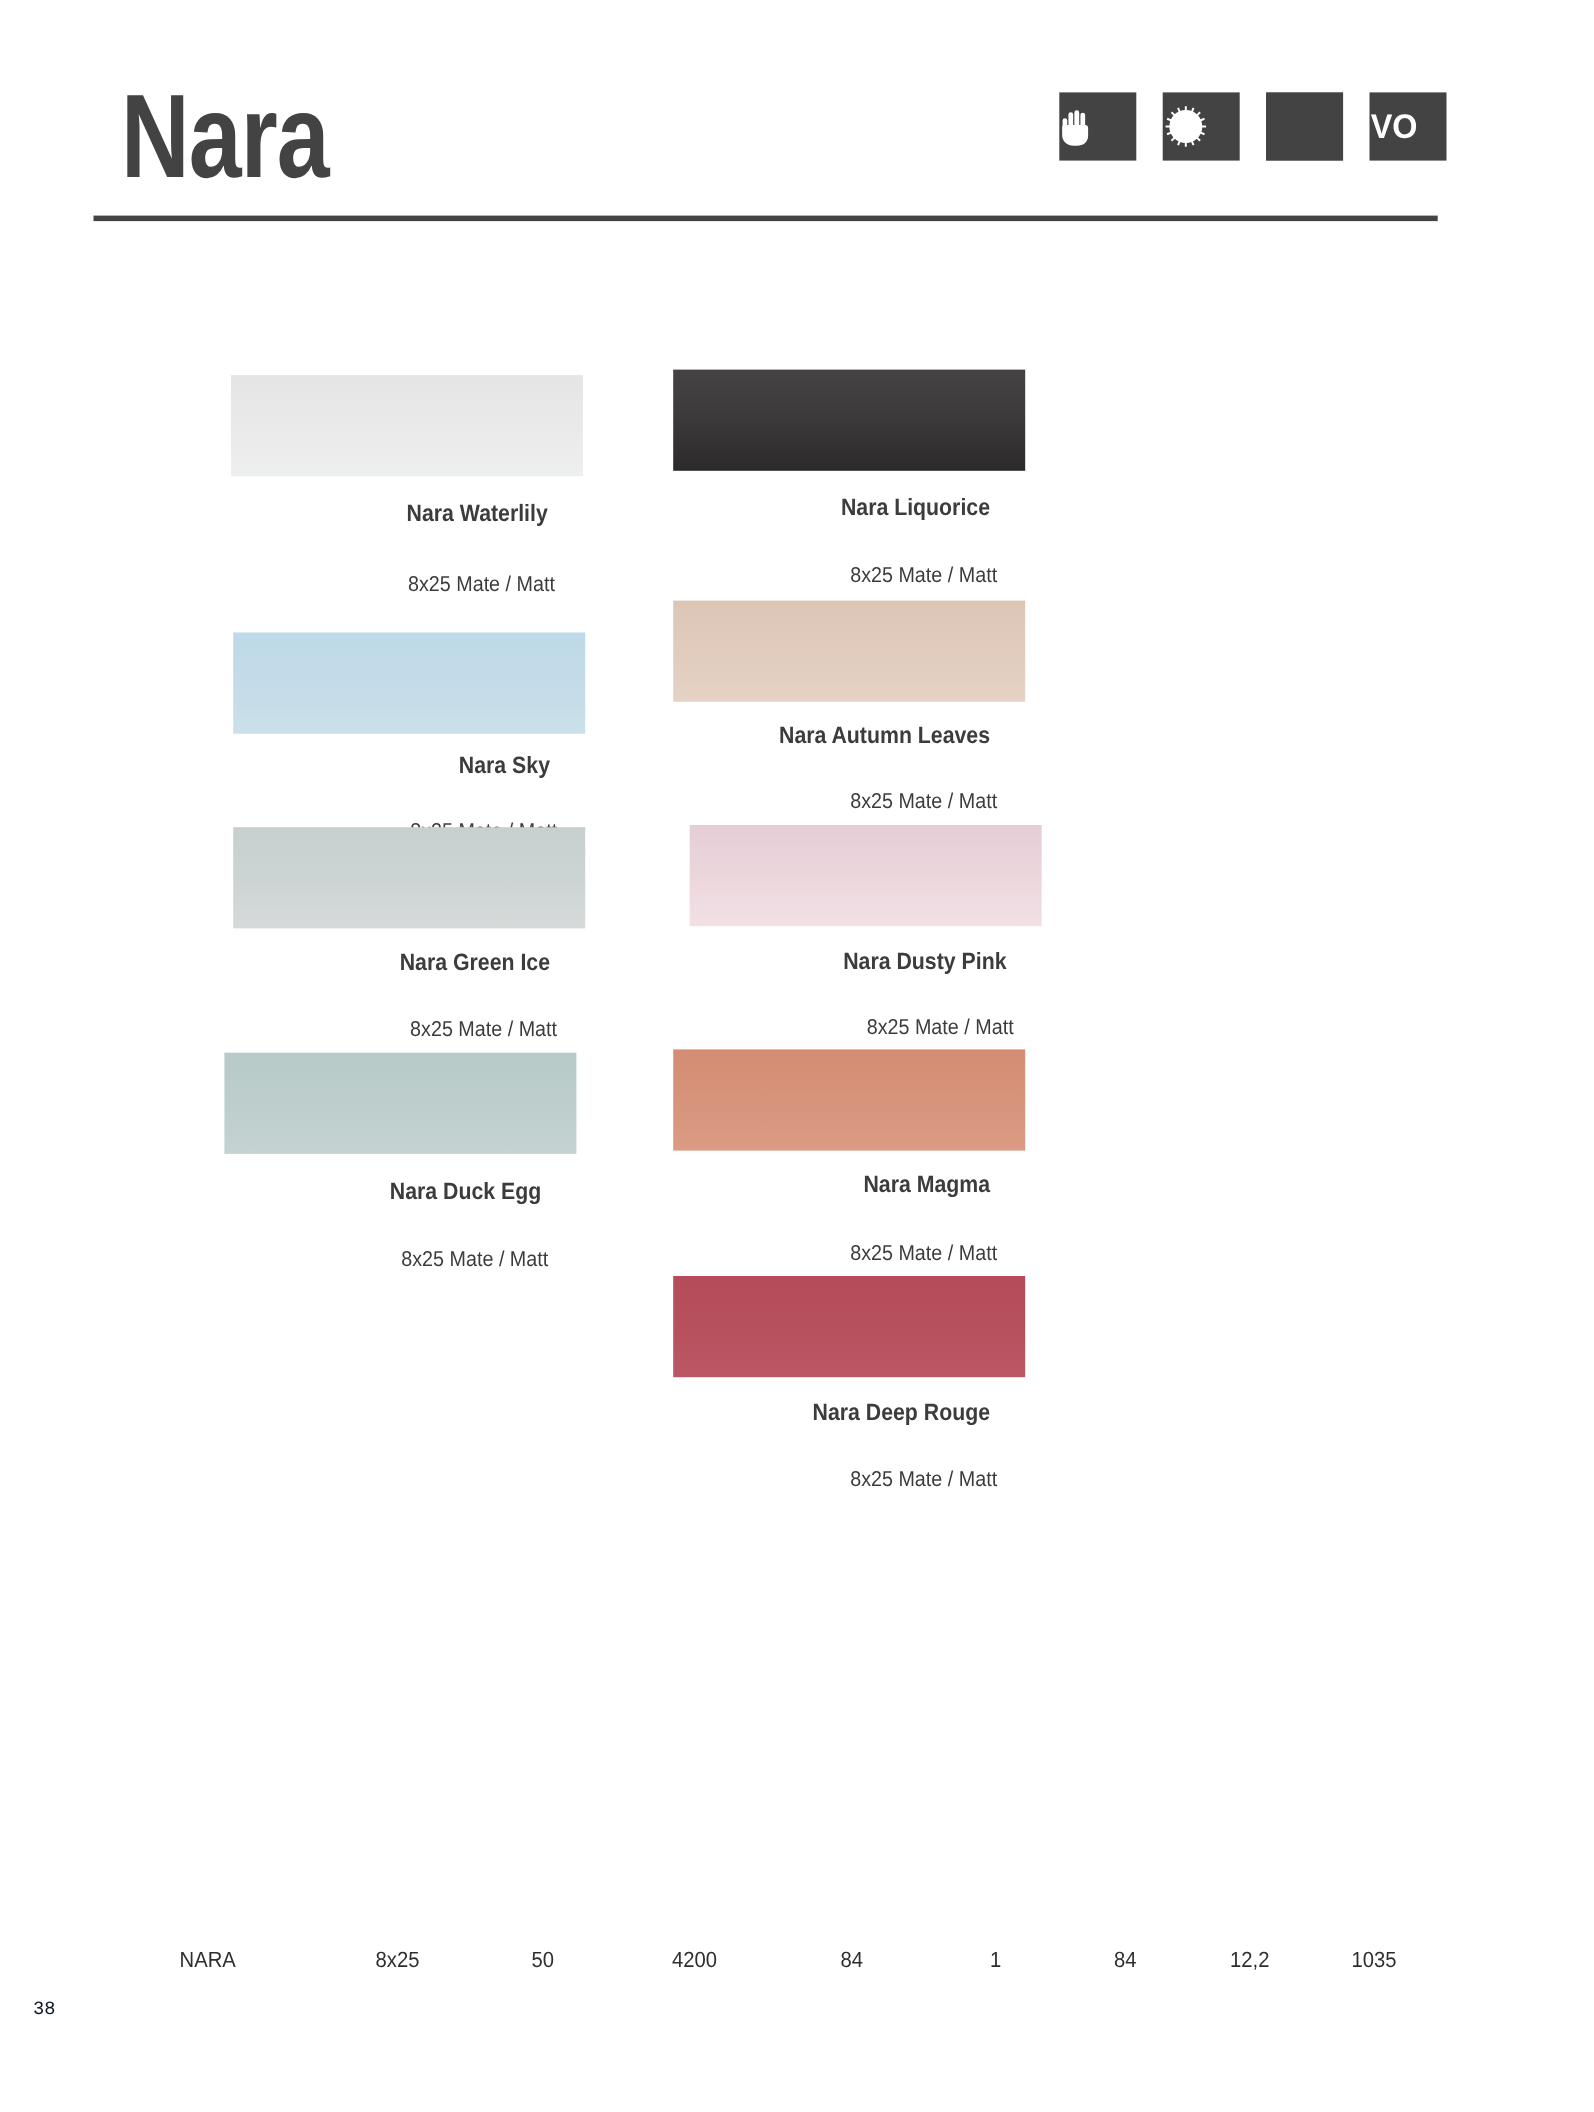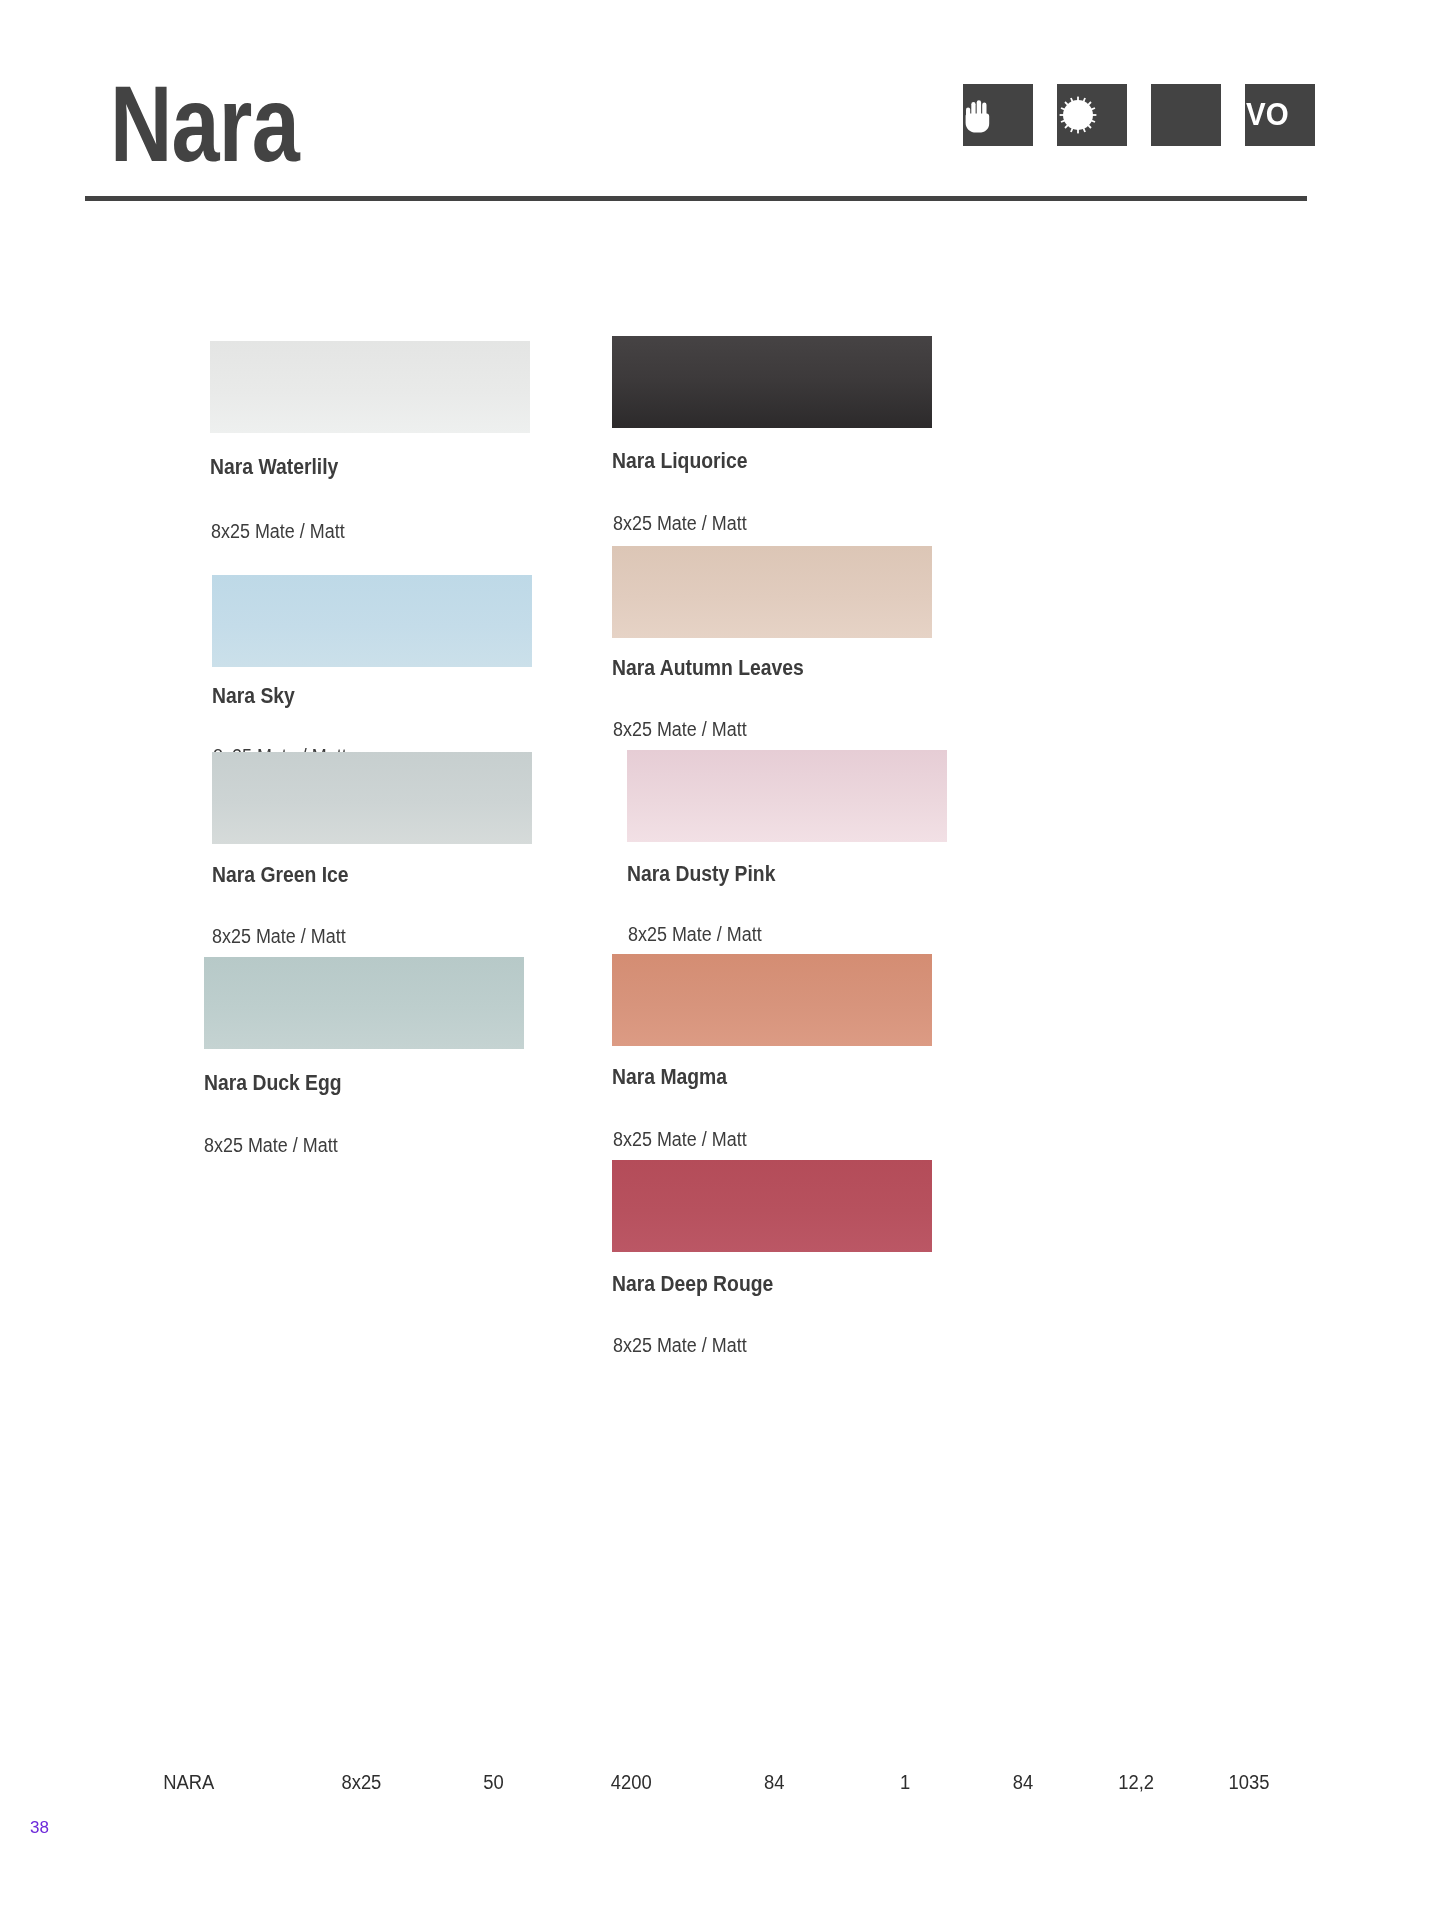--- a/index.html
+++ b/index.html
@@ -73,20 +73,21 @@
     background: #434343;
   }
 
   
   #grid {
     position: absolute;
     left: 0;
     top: 0;
     width: 1449px;
     height: 1920px;
+    text-align: right;
   }
   .swatch-card {
     position: absolute;
     width: 320px;
   }
   .swatch-tile {
     width: 320px;
     height: 92px;
     box-sizing: border-box;
   }
@@ -156,23 +157,23 @@
   .c5 { width: 120px; }
   .c6 { width: 120px; }
   .c7 { width: 110px; }
   .c8 { width: 120px; }
   sup { font-size: 0.62em; vertical-align: super; line-height: 0; }
 
   #page-number {
     position: absolute;
     left: 30px;
     top: 1818px;
-    font-family: Liberation Sans, sans-serif;
+    font-family: Liberation Mono, monospace;
     font-size: 17px;
-    color: #6d28d9;
+    color: #0f172a;
   }
 </style>
 </head>
 <body>
 
 <div id="page">
 
   <div id="header">
     <div id="collection-title">Nara</div>
 

